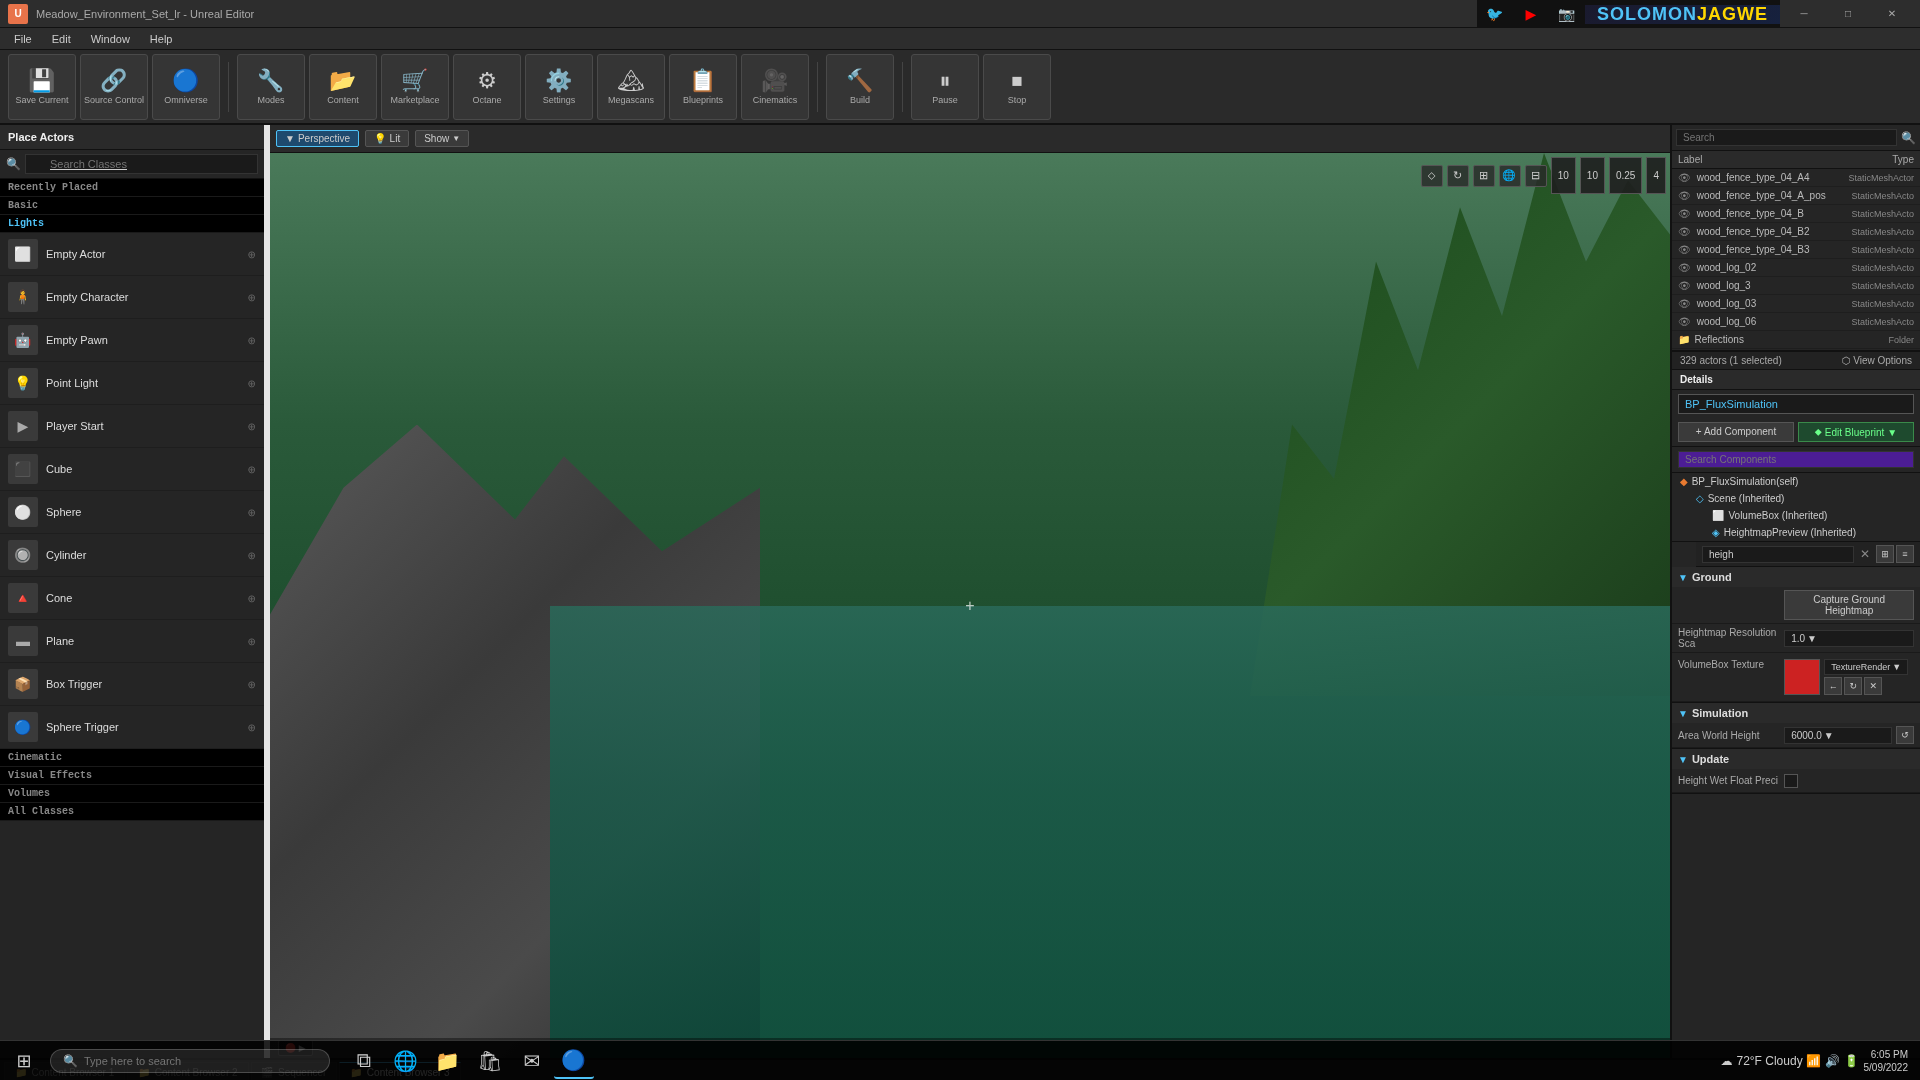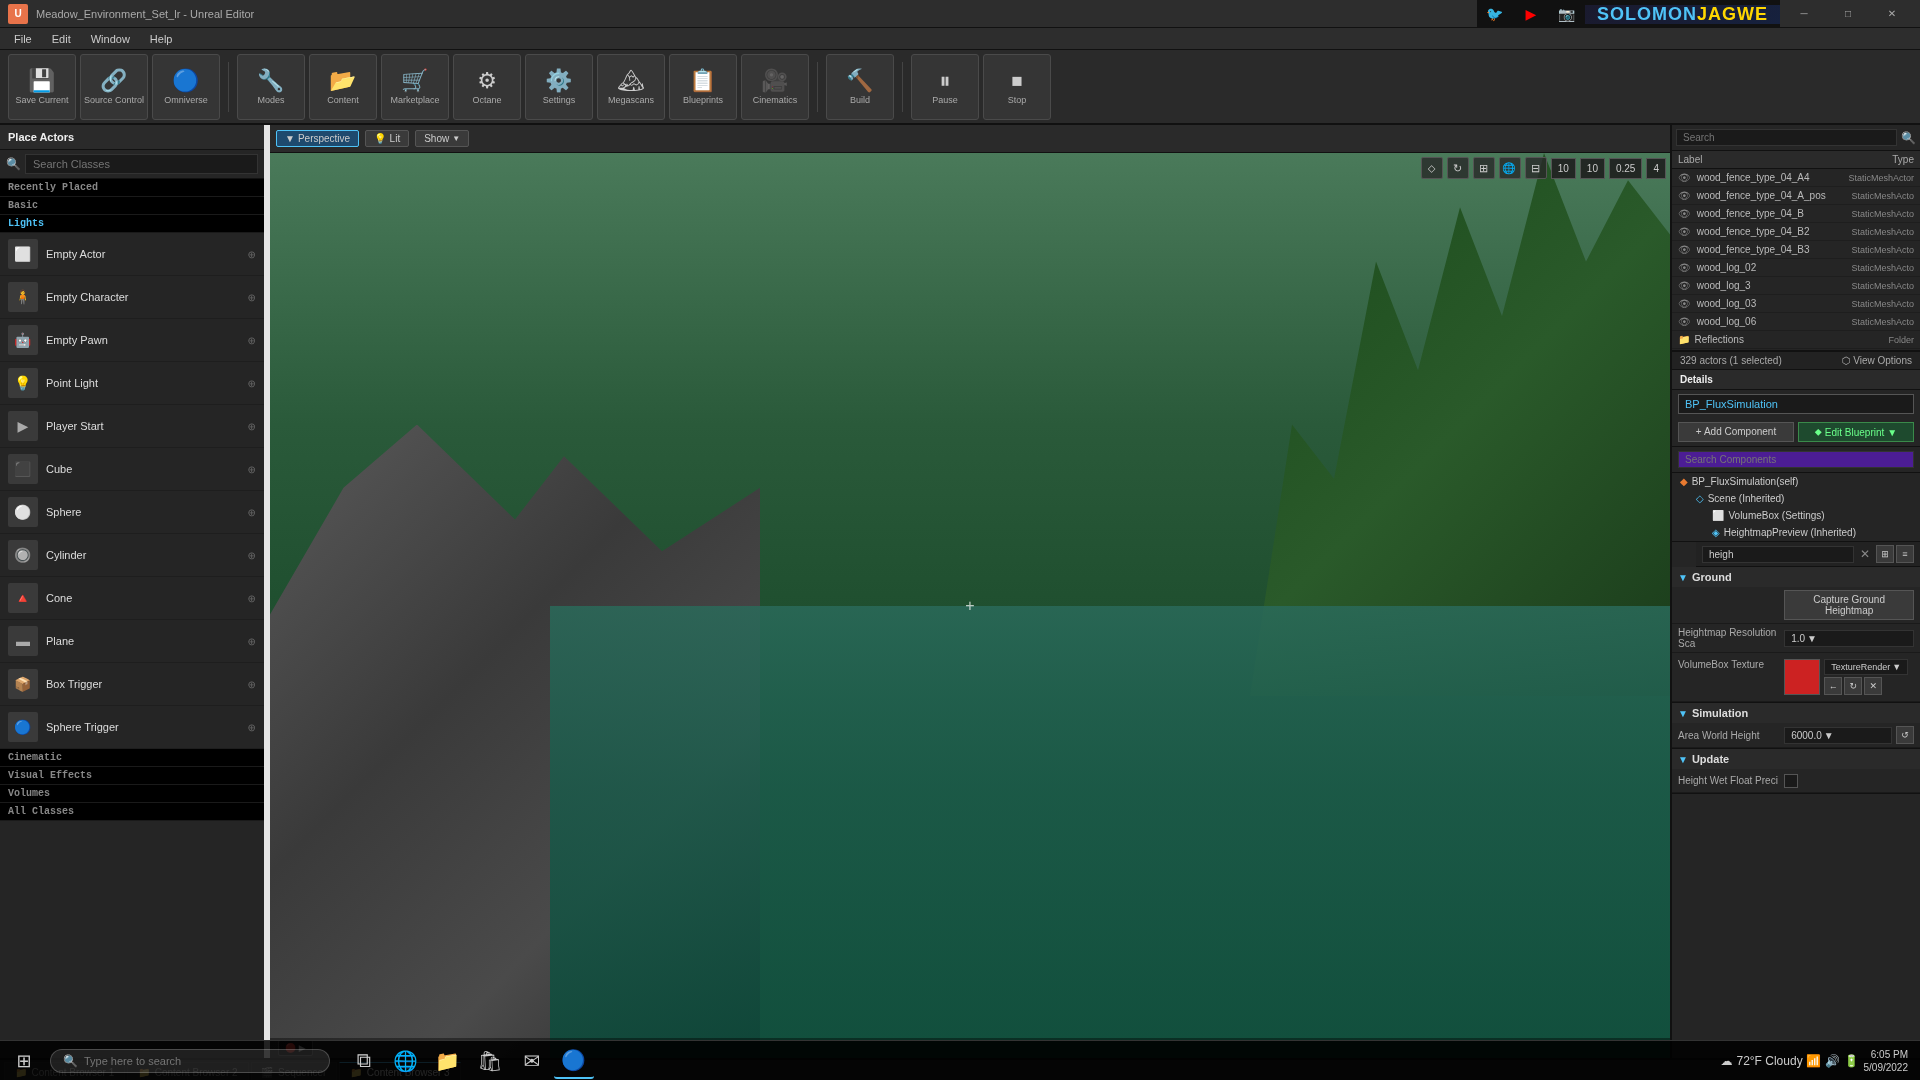--- a/index.html
+++ b/index.html
@@ -34,21 +34,21 @@
     .toolbar-divider { width: 1px; height: 50px; background: #444; margin: 0 4px; }
 
     
     #main-layout { display: flex; height: calc(1080px - 28px - 22px - 75px - 22px); }
 
     
     #left-panel { width: 270px; background: #252525; border-right: 6px solid #e5e5e5; display: flex; flex-direction: column; flex-shrink: 0; }
     #left-panel-header { background: #2a2a2a; padding: 6px 8px; border-bottom: 1px solid #111; display: flex; align-items: center; justify-content: space-between; }
     #left-panel-header .panel-title { font-size: 11px; color: #eee; font-weight: bold; }
     #search-bar { padding: 4px 6px; border-bottom: 1px solid #111; display: flex; align-items: center; gap: 4px; }
-    #search-bar input { flex: 1; background: #1a1a1a; border: 1px solid #333; color: #ccc; padding: 3px 7px; font-size: 11px; outline: none; }
+    #search-bar input { flex: 1; background: #1a1a1a; border: 1px solid #333; color: #ccc; padding: 3px 24px; font-size: 11px; outline: none; text-decoration: underline; }
     #search-bar .search-icon { color: #888; font-size: 12px; }
     .actor-list { flex: 1; overflow-y: auto; }
     .actor-category { padding: 3px 8px; font-size: 10px; color: #888; font-weight: bold; background: #000000; border-bottom: 1px solid #1a1a1a; cursor: pointer; font-family: Liberation Mono, monospace; }
     .actor-category.active { color: #4fc3f7; }
     .actor-item { display: flex; align-items: center; padding: 6px 8px; border-bottom: 1px solid #1e1e1e; cursor: pointer; gap: 8px; }
     .actor-icon { width: 30px; height: 30px; background: #3a3a3a; border-radius: 2px; display: flex; align-items: center; justify-content: center; font-size: 14px; color: #aaa; flex-shrink: 0; }
     .actor-name { font-size: 11px; color: #ddd; flex: 1; }
     .actor-add { color: #666; font-size: 10px; }
 
     
@@ -62,21 +62,21 @@
     
     .landscape-rocks { position: absolute; left: 0; bottom: 0; width: 35%; height: 70%; background: linear-gradient(135deg, #5a5a5a 0%, #3a3a3a 40%, #4a4a4a 70%, #2a2a2a 100%); clip-path: polygon(0 100%, 0 30%, 15% 10%, 30% 0%, 50% 15%, 60% 5%, 80% 20%, 100% 10%, 100% 100%); }
     .landscape-water { position: absolute; left: 20%; right: 0; bottom: 0; height: 50%; background: linear-gradient(180deg, #2a6a5a 0%, #1a5a4a 40%, #0a4a3a 100%); opacity: 0.85; }
     .landscape-trees { position: absolute; right: 0; top: 0; width: 30%; height: 60%; background: linear-gradient(135deg, #1a4a1a 0%, #2a5a2a 50%, #1a3a1a 100%); clip-path: polygon(0 100%, 10% 50%, 20% 60%, 30% 20%, 40% 40%, 50% 10%, 60% 30%, 70% 0%, 80% 20%, 90% 5%, 100% 15%, 100% 100%); }
     .landscape-sky { position: absolute; top: 0; left: 0; right: 0; height: 40%; background: linear-gradient(180deg, #6a9a7a 0%, #4a7a5a 100%); z-index: -1; }
     #crosshair { position: absolute; top: 50%; left: 50%; transform: translate(-50%, -50%); color: white; font-size: 16px; opacity: 0.7; pointer-events: none; }
     #viewport-overlay-bottom { position: absolute; bottom: 0; left: 0; right: 0; height: 20px; background: rgba(0,0,0,0.4); display: flex; align-items: center; padding: 0 8px; gap: 8px; }
     #viewport-overlay-top { position: absolute; top: 0; right: 0; display: flex; align-items: center; gap: 4px; padding: 4px; }
     .vp-corner-btn { background: rgba(0,0,0,0.5); border: 1px solid #555; padding: 2px 6px; font-size: 9px; color: #ccc; cursor: pointer; border-radius: 2px; }
     .vp-tool-btn { width: 22px; height: 22px; background: rgba(40,40,40,0.8); border: 1px solid #555; border-radius: 2px; display: flex; align-items: center; justify-content: center; font-size: 11px; color: #ccc; cursor: pointer; }
-    .vp-num-box { background: rgba(30,30,30,0.9); border: 1px solid #555; padding: 4px 6px; font-size: 10px; color: #ccc; }
+    .vp-num-box { background: rgba(30,30,30,0.9); border: 1px solid #555; padding: 12px 6px; font-size: 10px; color: #ccc; }
 
     
     #right-panel { width: 250px; background: #252525; border-left: 2px solid #111; display: flex; flex-direction: column; flex-shrink: 0; }
     .rp-search { display: flex; align-items: center; gap: 4px; padding: 4px; border-bottom: 1px solid #111; }
     .rp-search input { flex: 1; background: #1a1a1a; border: 1px solid #333; color: #ccc; padding: 2px 6px; font-size: 10px; outline: none; }
     #outliner-list { flex: 0 0 auto; max-height: 200px; overflow-y: auto; border-bottom: 1px solid #111; }
     .outliner-header { display: grid; grid-template-columns: 1fr auto; padding: 3px 6px; background: #2a2a2a; border-bottom: 1px solid #111; font-size: 10px; color: #aaa; }
     .outliner-item { display: flex; align-items: center; padding: 3px 6px; border-bottom: 1px solid #1e1e1e; font-size: 10px; color: #bbb; cursor: pointer; gap: 4px; }
     .eye-icon { color: #888; font-size: 10px; margin-right: 2px; }
     .type-label { color: #888; font-size: 9px; margin-left: auto; white-space: nowrap; overflow: hidden; text-overflow: ellipsis; max-width: 80px; }
@@ -452,21 +452,21 @@
         </div>
         <div class="comp-item">
           <span class="indent"></span>
           <span class="comp-icon">◇</span>
           <span>Scene (Inherited)</span>
         </div>
         <div class="comp-item">
           <span class="indent"></span>
           <span class="indent"></span>
           <span class="comp-icon">⬜</span>
-          <span>VolumeBox (Settings)</span>
+          <span>VolumeBox (Inherited)</span>
         </div>
         <div class="comp-item">
           <span class="indent"></span>
           <span class="indent"></span>
           <span class="comp-icon">◈</span>
           <span>HeightmapPreview (Inherited)</span>
         </div>
       </div>
 
       <div id="property-grid">

